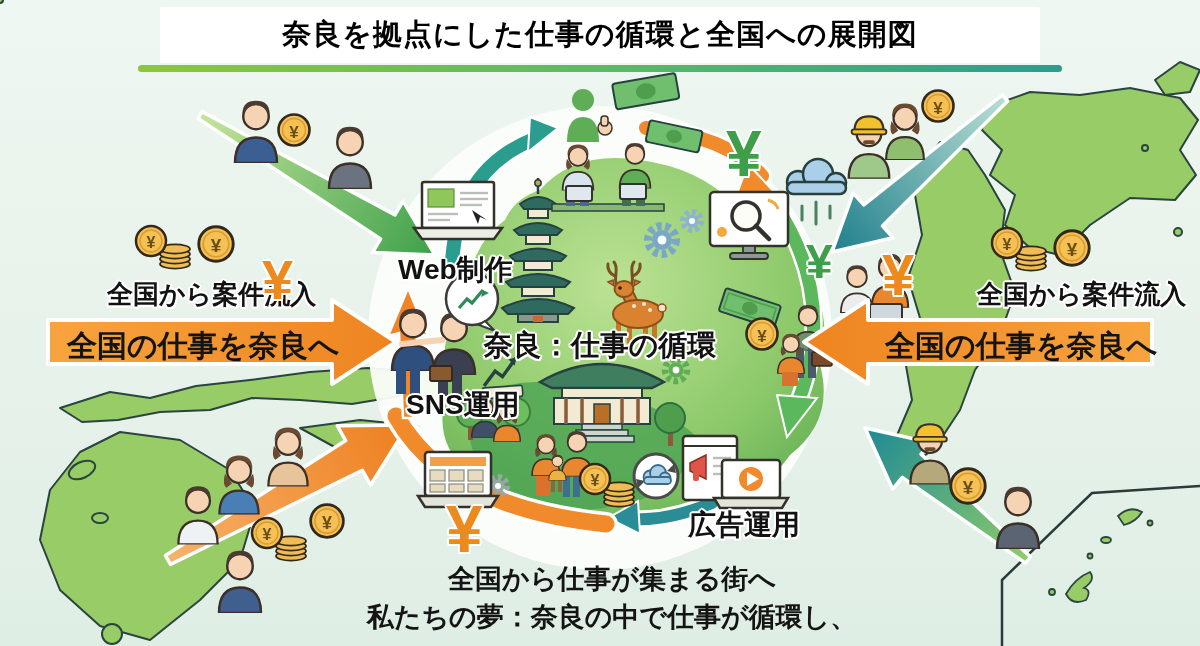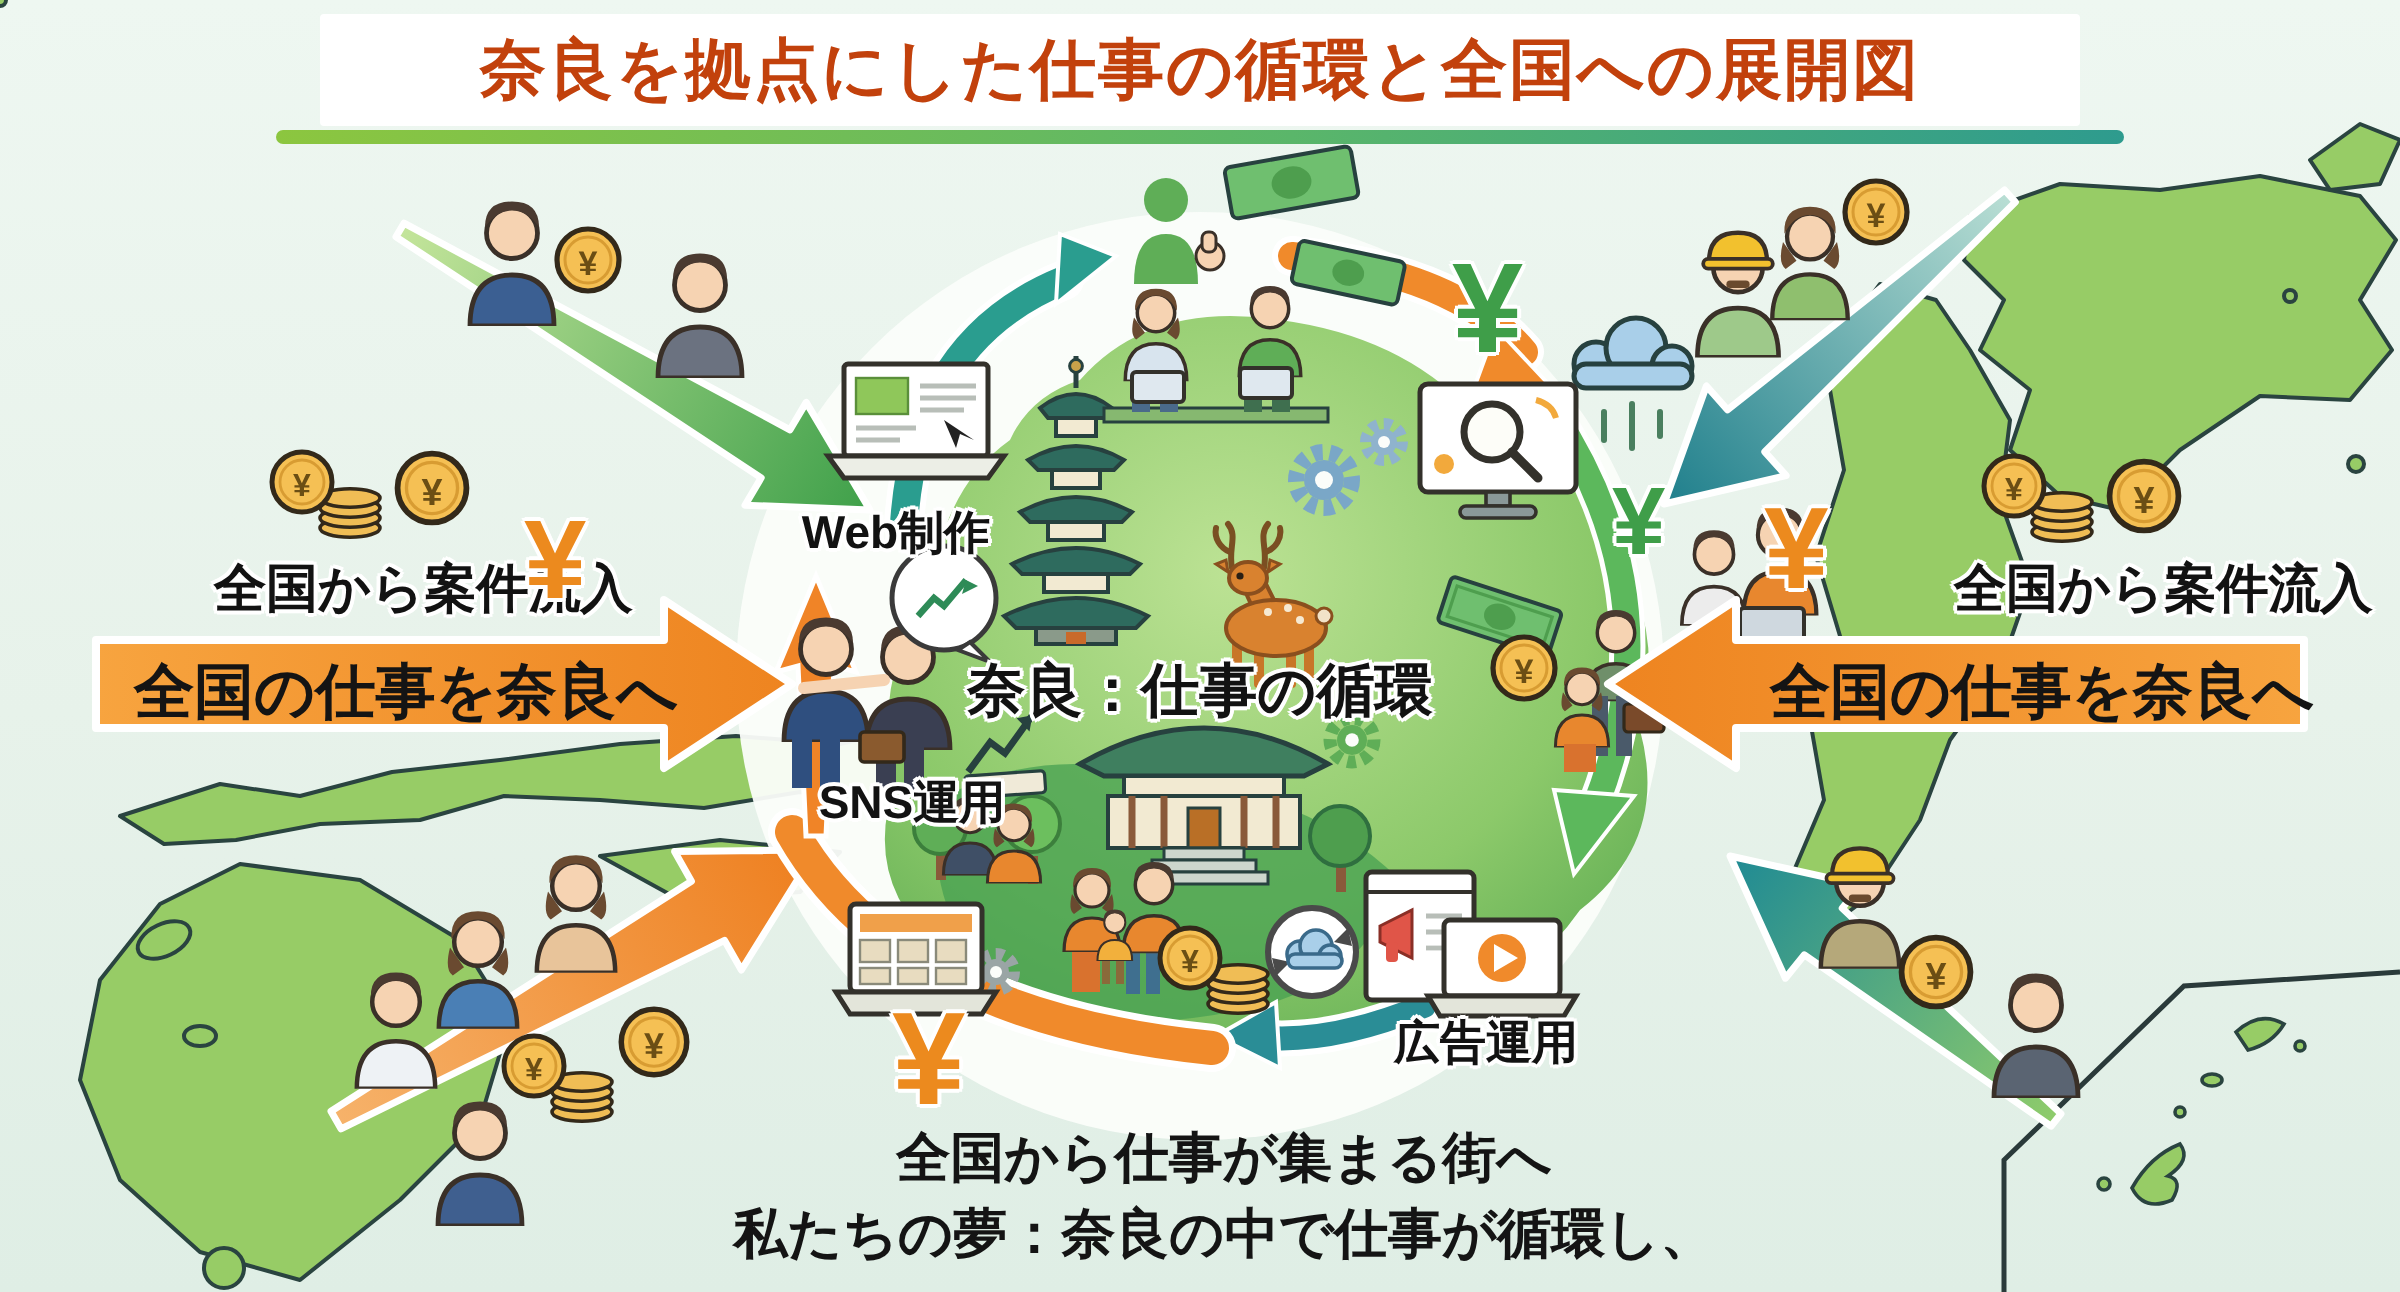--- a/index.html
+++ b/index.html
@@ -11,29 +11,29 @@
   .stage svg.scene{position:absolute;left:0;top:0;}
   .abs{position:absolute;}
   .halo{
     text-shadow:-2px 0 0 #fff,2px 0 0 #fff,0 -2px 0 #fff,0 2px 0 #fff,
       -1.5px -1.5px 0 #fff,1.5px -1.5px 0 #fff,-1.5px 1.5px 0 #fff,1.5px 1.5px 0 #fff;
   }
   .title-box{
     left:160px;top:7px;width:880px;height:56px;background:#ffffff;
     display:flex;align-items:center;justify-content:center;border-radius:2px;
   }
-  .title-box h1{margin:0;font-size:33px;font-weight:900;color:#c2410c;letter-spacing:1px;white-space:nowrap;}
+  .title-box h1{margin:0;font-size:29px;font-weight:900;color:#000000;letter-spacing:1px;white-space:nowrap;}
   .title-underline{left:138px;top:65px;width:924px;height:7px;border-radius:4px;
     background:linear-gradient(90deg,#8cc63f 0%,#5ab66a 55%,#2e9b8e 100%);}
   .caption{font-size:26px;font-weight:900;color:#121212;white-space:nowrap;margin-left:43px;}
   .yen{font-weight:900;line-height:1;white-space:nowrap;}
   .yen.orange{color:#ec8a1e;}
   .yen.green{color:#3f9e49;}
   .banner-text{font-size:30px;font-weight:900;color:#141414;white-space:nowrap;margin-left:11px;}
-  .svc{font-size:23px;font-weight:900;color:#121212;white-space:nowrap;}
+  .svc{font-size:28px;font-weight:900;color:#121212;white-space:nowrap;}
   .center-label{font-size:29px;font-weight:900;color:#121212;white-space:nowrap;}
   .dream{width:580px;text-align:center;font-size:27px;font-weight:900;color:#141414;line-height:38px;}
 </style>
 </head>
 <body>
 
 <div class="stage">
 
 <svg class="scene" width="1200" height="646" viewBox="0 0 1200 646">
   <defs>

